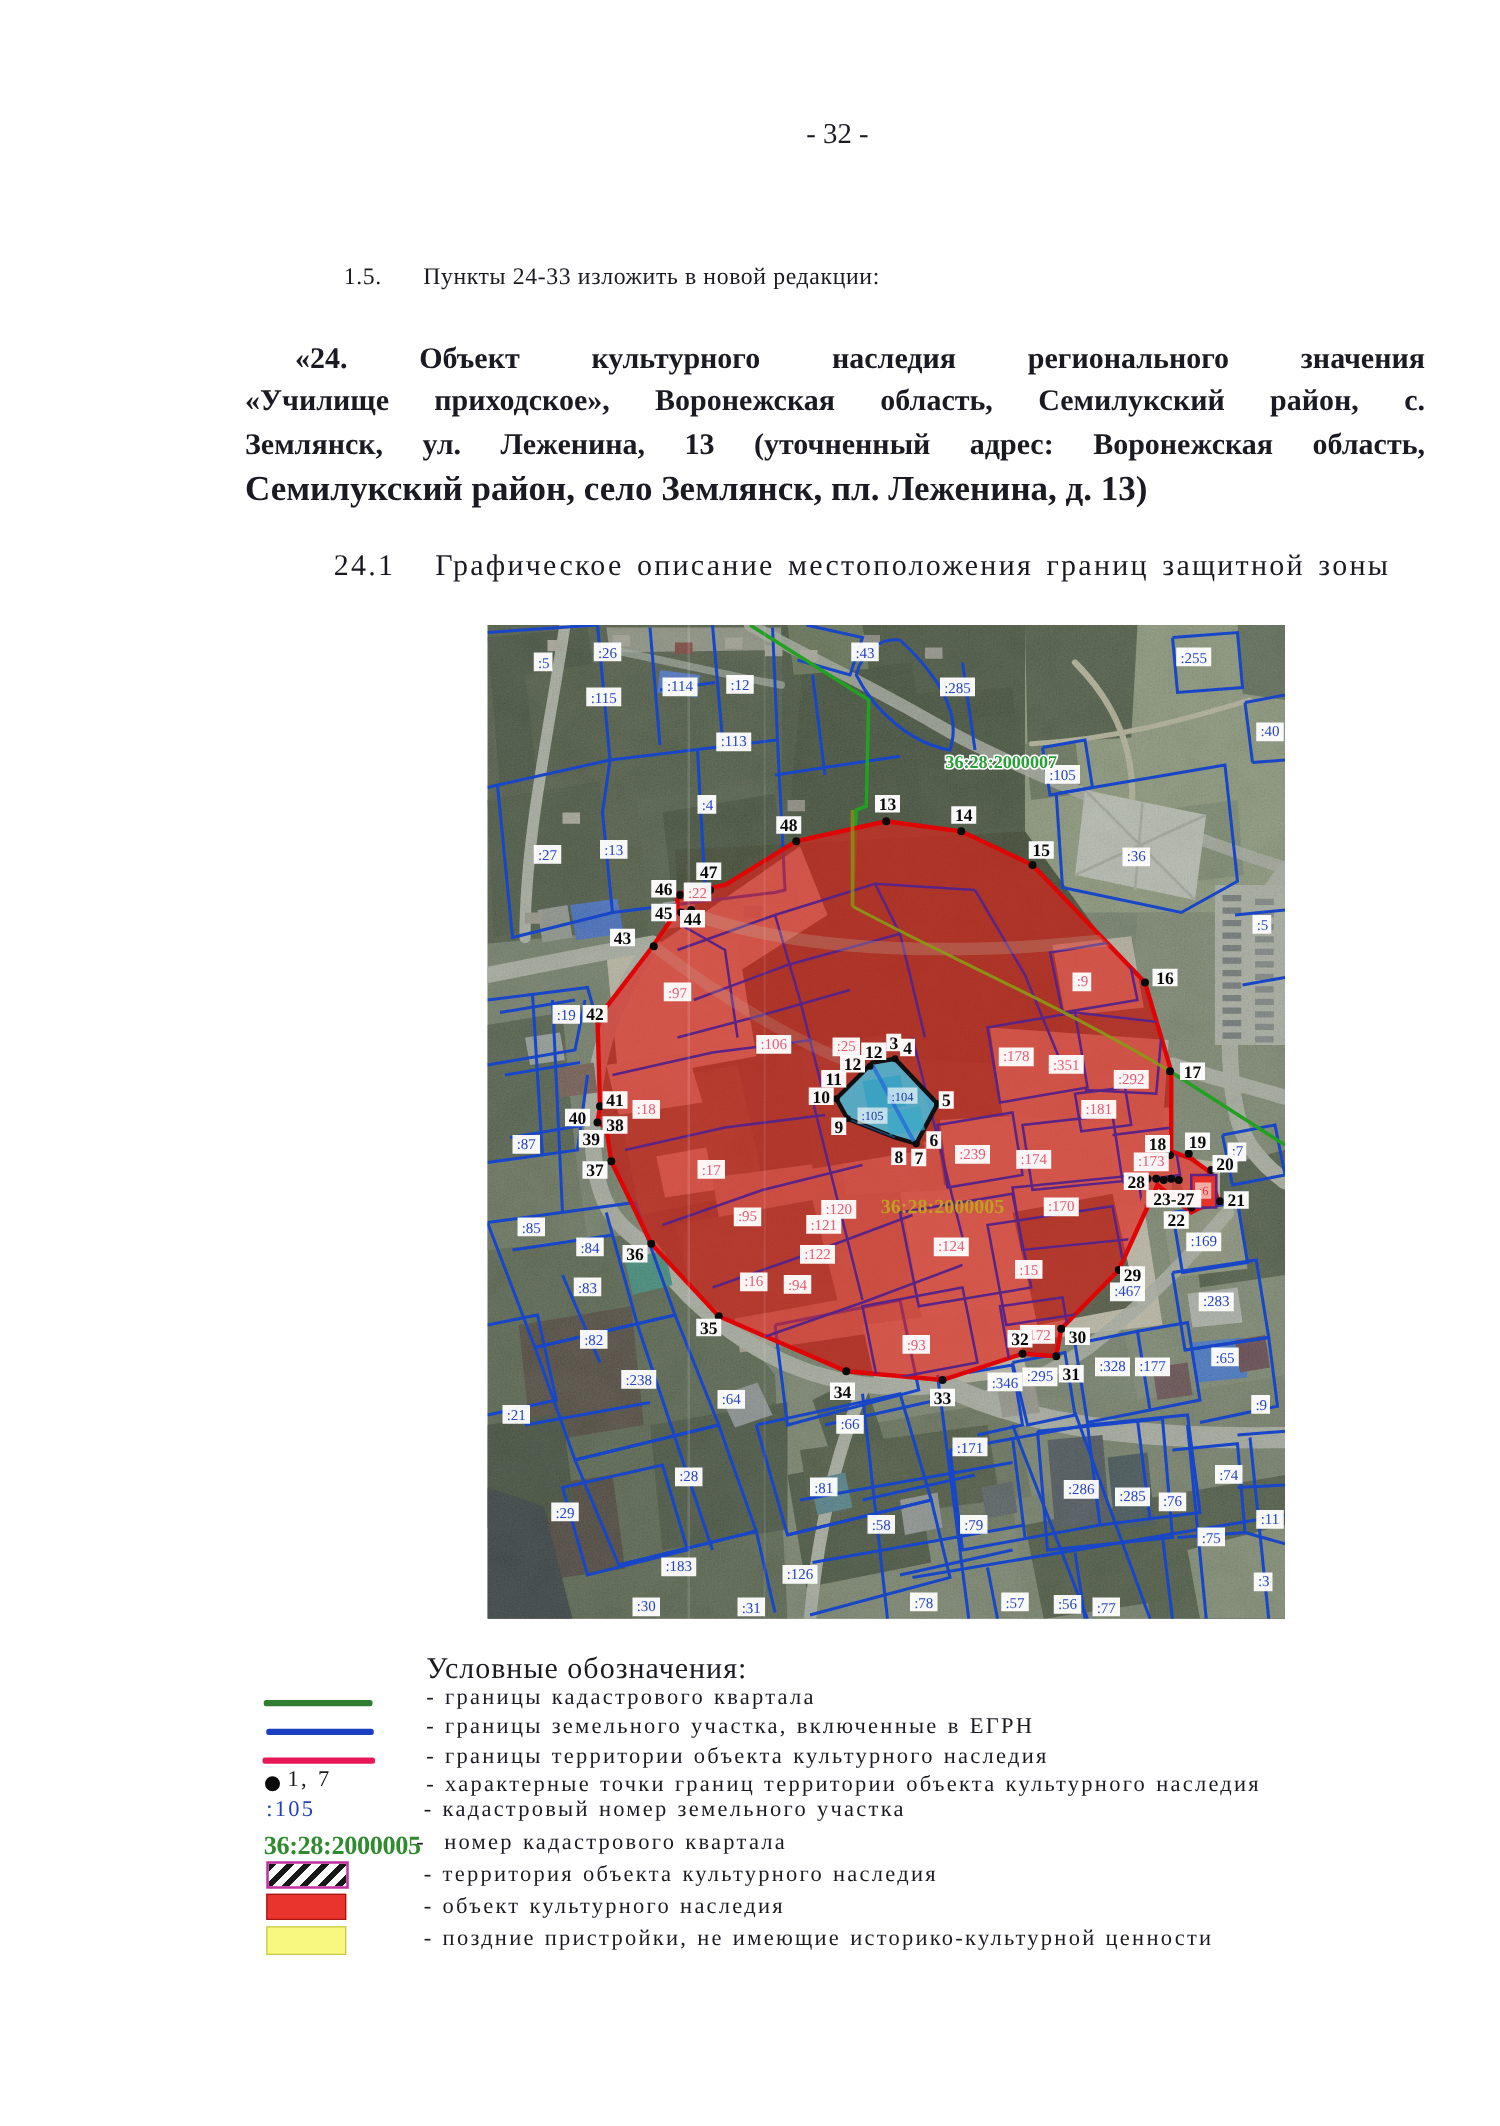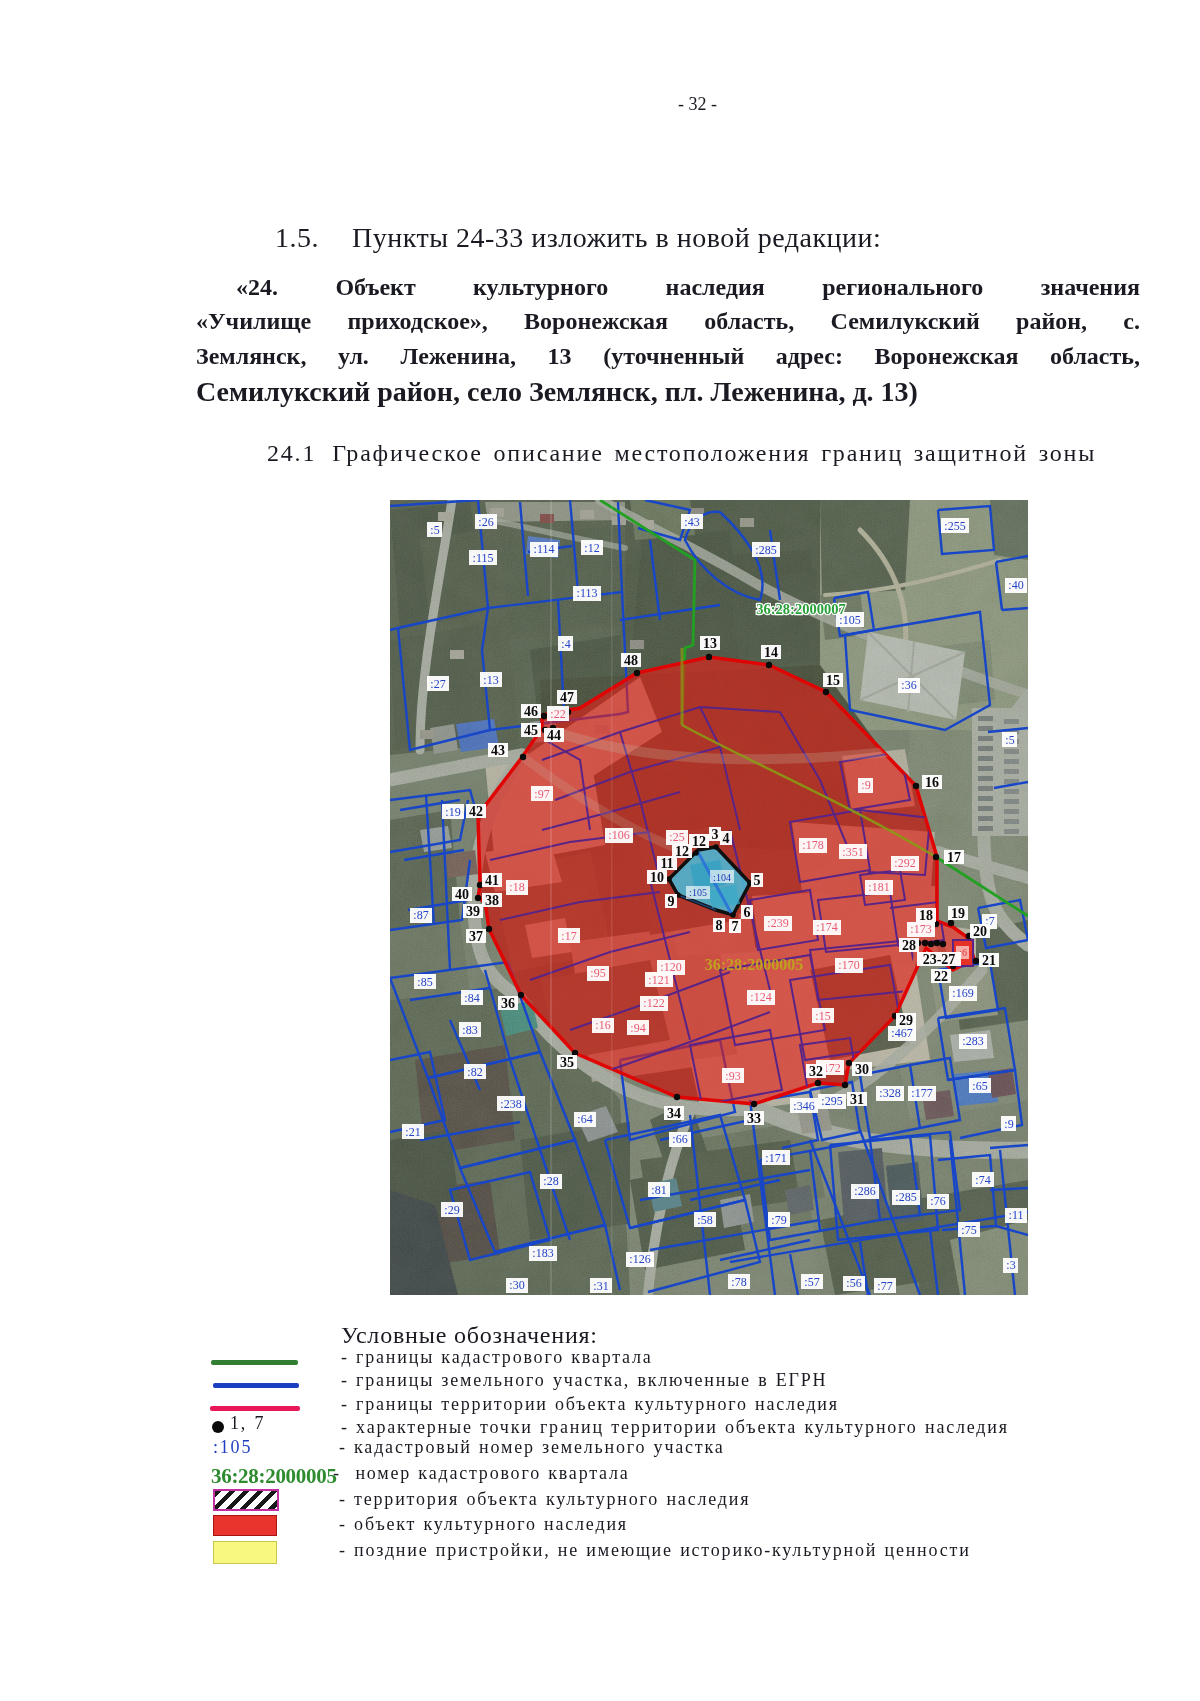--- a/index.html
+++ b/index.html
@@ -2,27 +2,27 @@
 <html><head><meta charset="utf-8"><style>
 *{margin:0;padding:0;box-sizing:border-box}
 body{width:1200px;height:1701px;position:relative;background:#ffffff;
 font-family:"Liberation Serif",serif;color:#1a1a22}
 .abs{position:absolute;white-space:nowrap}
 .j{position:absolute;left:196px;width:944px;height:30px;font-size:24px;font-weight:bold;
 text-align:justify;overflow:hidden;line-height:29px}
 .j::after{content:"";display:inline-block;width:100%}
 .leg{position:absolute;font-size:18px;white-space:nowrap;letter-spacing:1.8px;word-spacing:1px}
 </style></head><body>
-<div class="abs" style="left:678px;top:94px;font-size:18px">- 32 -</div>
-<div class="abs" style="left:275px;top:222px;font-size:28px;letter-spacing:0.5px">1.5.<span style="margin-left:33px">Пункты 24-33 изложить в новой редакции:</span></div>
+<div class="abs" style="left:645px;top:94px;font-size:23px">- 32 -</div>
+<div class="abs" style="left:275px;top:211px;font-size:19px;letter-spacing:0.5px">1.5.<span style="margin-left:33px">Пункты 24-33 изложить в новой редакции:</span></div>
 <div class="j" style="top:273px"><span style="margin-left:40px">«24.</span> Объект культурного наследия регионального значения</div>
 <div class="j" style="top:307px">«Училище приходское», Воронежская область, Семилукский район, с.</div>
 <div class="j" style="top:342px">Землянск, ул. Леженина, 13 (уточненный адрес: Воронежская область,</div>
 <div class="abs" style="left:196px;top:376px;font-size:28px;font-weight:bold">Семилукский район, село Землянск, пл. Леженина, д. 13)</div>
-<div class="abs" style="left:267px;top:440px;font-size:24px;letter-spacing:1.8px;word-spacing:3px">24.1<span style="margin-left:16px">Графическое описание местоположения границ защитной зоны</span></div>
+<div class="abs" style="left:267px;top:440px;font-size:24px;letter-spacing:1.8px;word-spacing:3px">24.1<span style="margin-left:32px">Графическое описание местоположения границ защитной зоны</span></div>
 <svg width="638" height="795" viewBox="0 0 638 795" style="position:absolute;left:390px;top:500px" font-family="'Liberation Serif', serif">
     <defs>
       <filter id="nz" x="0" y="0" width="100%" height="100%">
         <feTurbulence type="fractalNoise" baseFrequency="0.8" numOctaves="2" seed="3"></feTurbulence>
         <feColorMatrix type="matrix" values="0.25 0.25 0.25 0 0.04  0.25 0.25 0.25 0 0.08  0.25 0.25 0.25 0 0.02  0 0 0 0 0.26"></feColorMatrix>
       </filter>
       <filter id="nz2" x="0" y="0" width="100%" height="100%">
         <feTurbulence type="fractalNoise" baseFrequency="0.035" numOctaves="3" seed="11"></feTurbulence>
         <feColorMatrix type="matrix" values="0.3 0.3 0.3 0 -0.10  0.3 0.3 0.3 0 -0.05  0.3 0.3 0.3 0 -0.12  0 0 0 0 0.10"></feColorMatrix>
       </filter>

